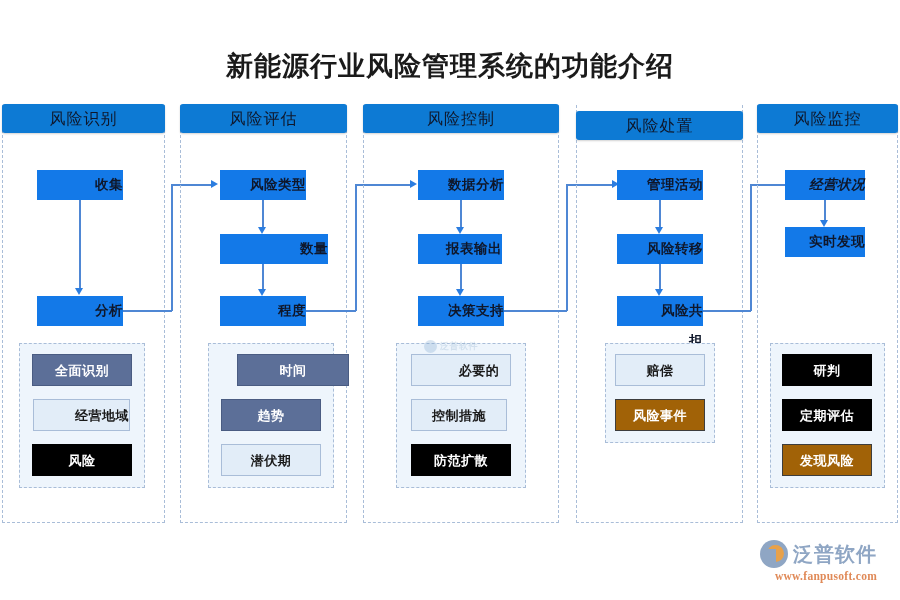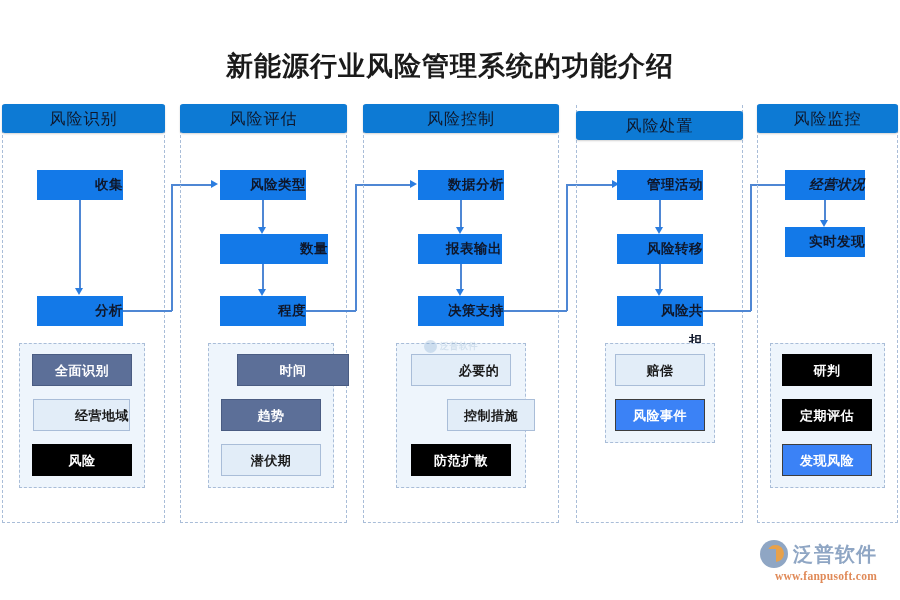--- a/index.html
+++ b/index.html
@@ -76,21 +76,21 @@
   .tagbox {
     position: absolute;
     height: 32px; line-height: 32px;
     text-align: center;
     font-size: 13px; font-weight: 700;
     letter-spacing: 0.5px;
   }
   .tag-slate { background: #5c6f98; color: #ffffff; border: 1px solid #4a5c82; }
   .tag-light { background: #e2edf8; color: #1a1a1a; border: 1px solid #a9bdd8; }
   .tag-black { background: #000000; color: #ffffff; border: 1px solid #000000; }
-  .tag-gray  { background: #3b82f6; color: #ffffff; border: 1px solid #3d3d3d; }
+  .tag-gray  { background: #a16207; color: #ffffff; border: 1px solid #3d3d3d; }
 
   
   .wm-small {
     position: absolute; left: 424px; top: 338px;
     width: 78px; height: 16px;
     opacity: 0.30;
     display: flex; align-items: center; gap: 3px;
   }
   .wm-small .wm-mark {
     width: 13px; height: 13px; border-radius: 50%;
@@ -183,21 +183,21 @@
   <div class="arrow-down" style="left:456.3px; top:289px;"></div>
   <div class="flowbox" style="left:418px; top:296px; width:86px;">决策支持</div>
 
   <div class="hline" style="left:504px; top:310px; width:63px;"></div>
   <div class="vline" style="left:566px; top:185px; height:126px;"></div>
   <div class="hline" style="left:566px; top:184px; width:46px;"></div>
   <div class="arrow-right" style="left:612px; top:180.3px;"></div>
 
   <div class="panel" style="left:396px; top:343px; width:130px; height:145px;"></div>
   <div class="tagbox tag-light" style="left:411px; top:354px; width:100px;padding-left:36px;">必要的</div>
-  <div class="tagbox tag-light" style="left:411px; top:399px; width:88px;margin-left:36px;">控制措施</div>
+  <div class="tagbox tag-light" style="left:411px; top:399px; width:96px;">控制措施</div>
   <div class="tagbox tag-black" style="left:411px; top:444px; width:100px;">防范扩散</div>
 
   <div class="wm-small">
     <div class="wm-mark"></div>
     <div class="wm-txt">泛普软件</div>
   </div>
 
   <div class="col" style="left:576px; width:167px;">
     <div class="col-head" style="width:167px;margin-top:7px;">风险处置</div>
   </div>

